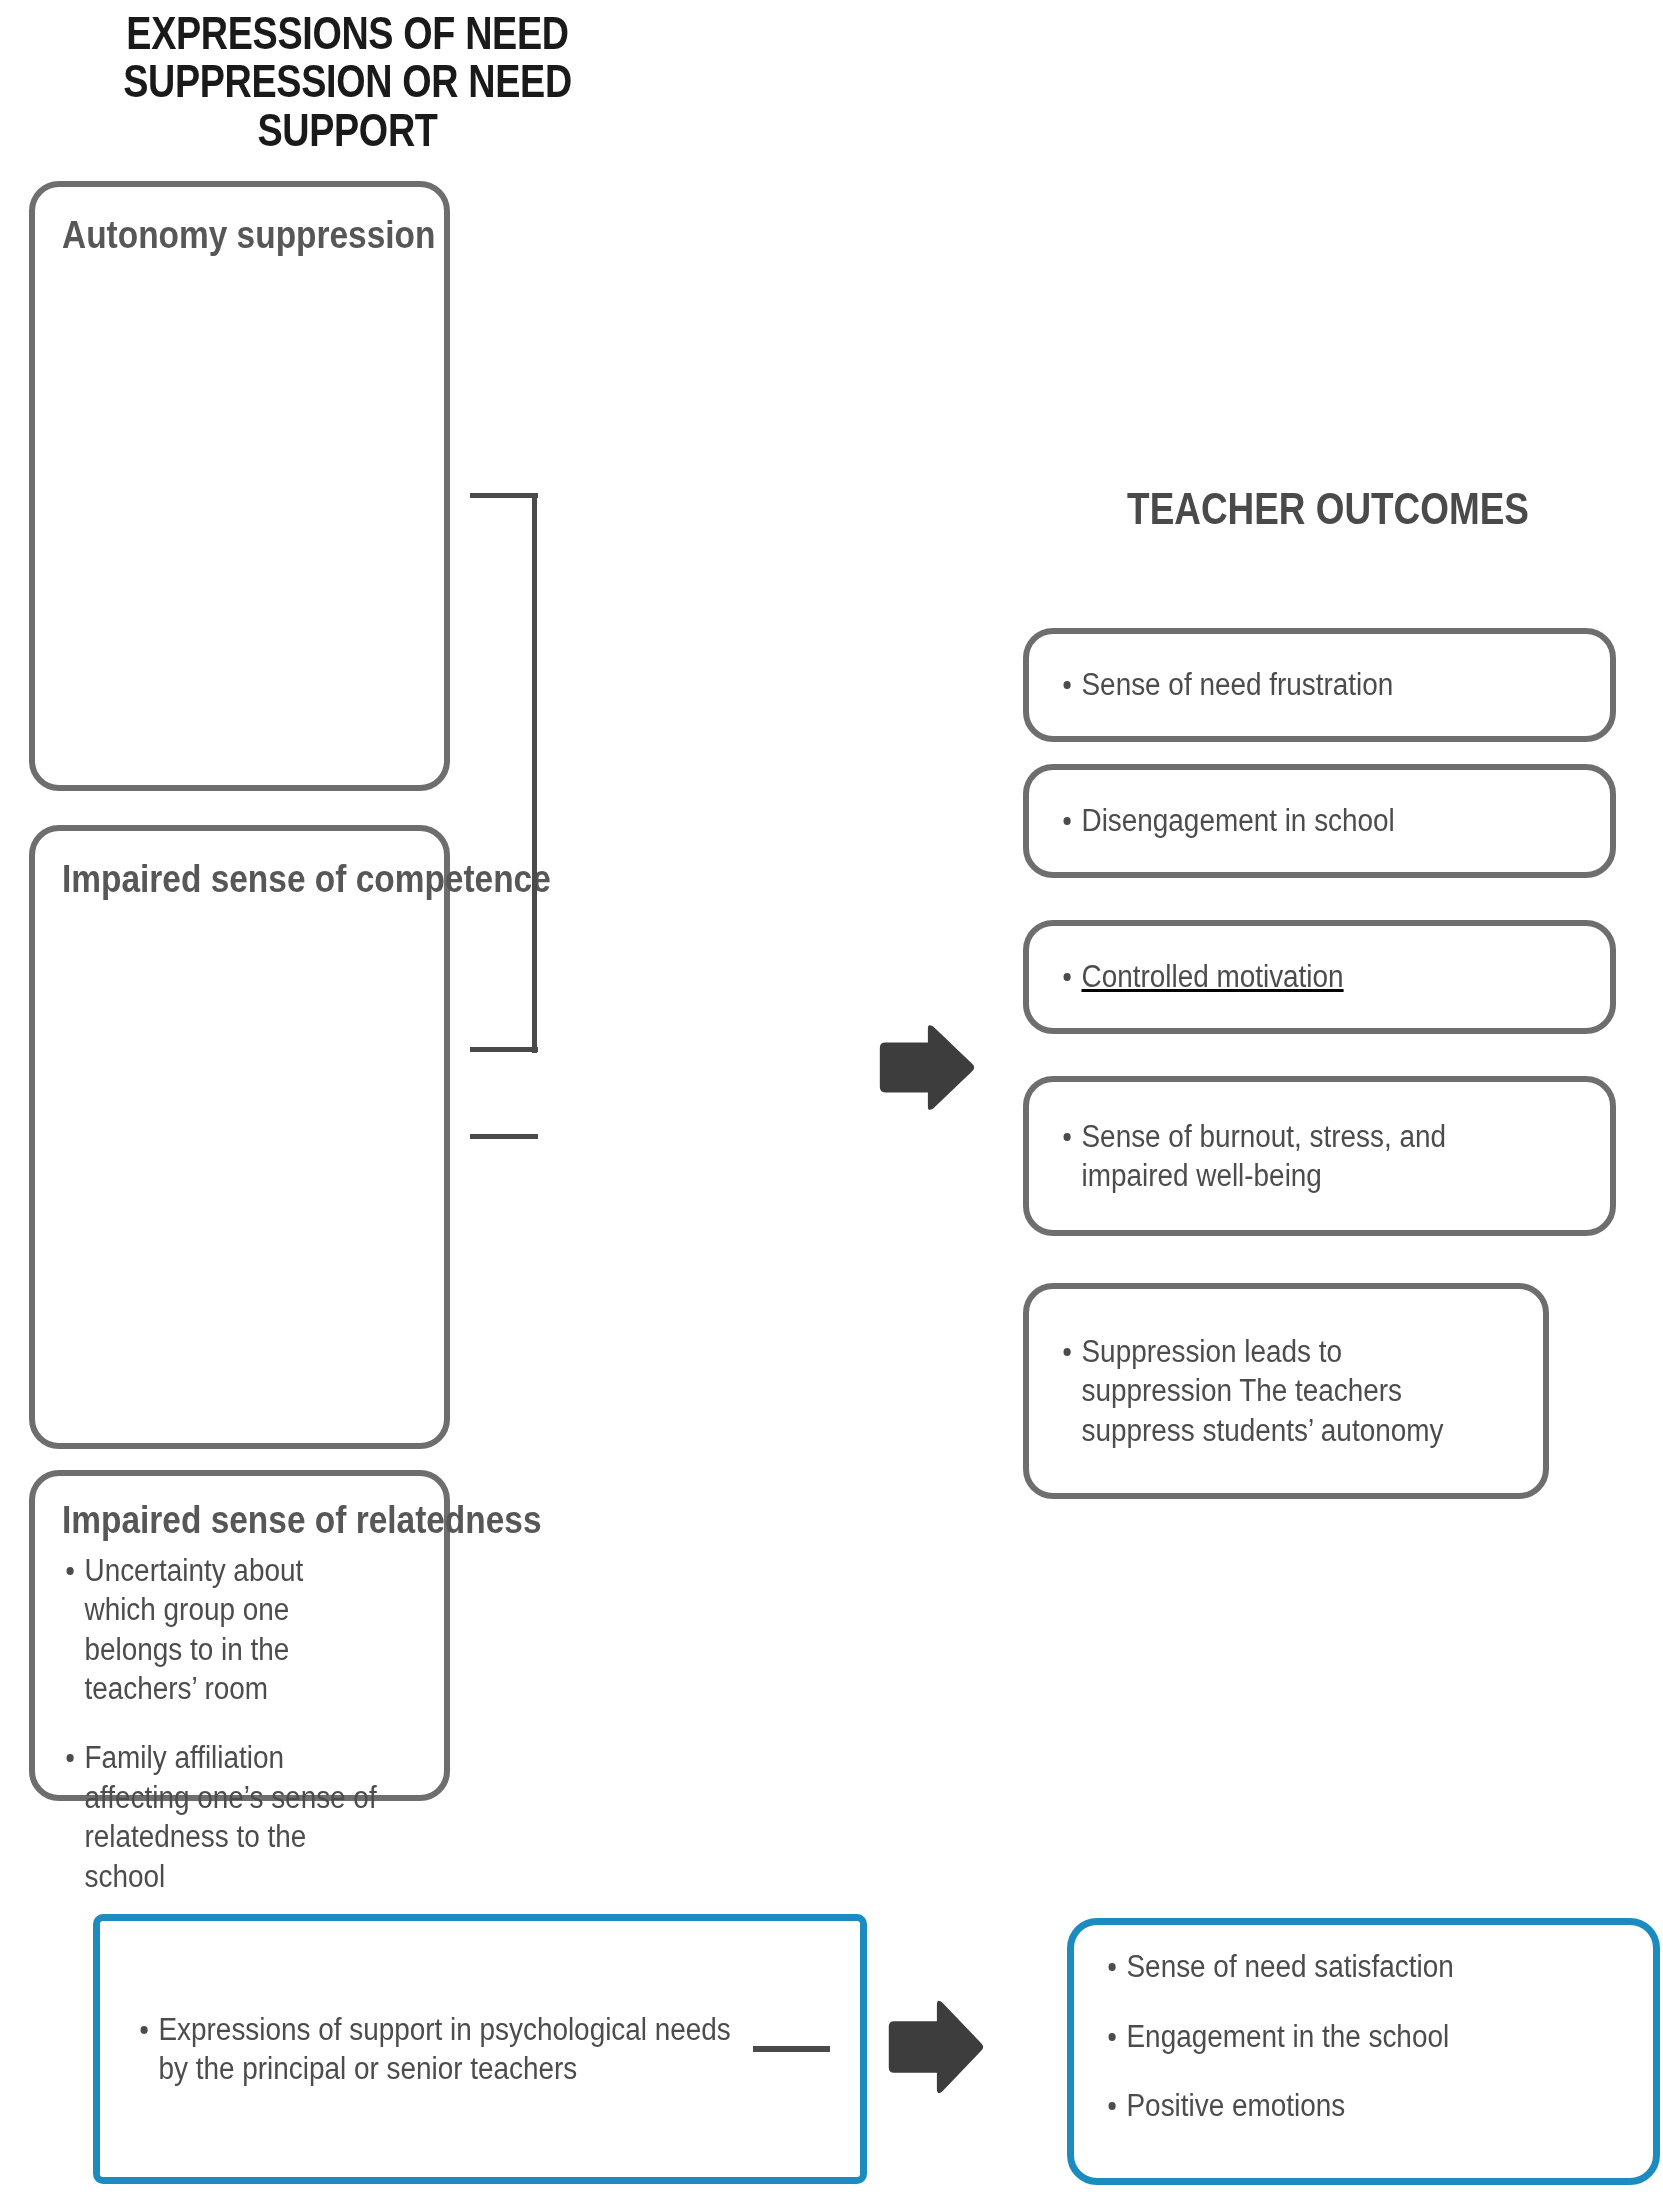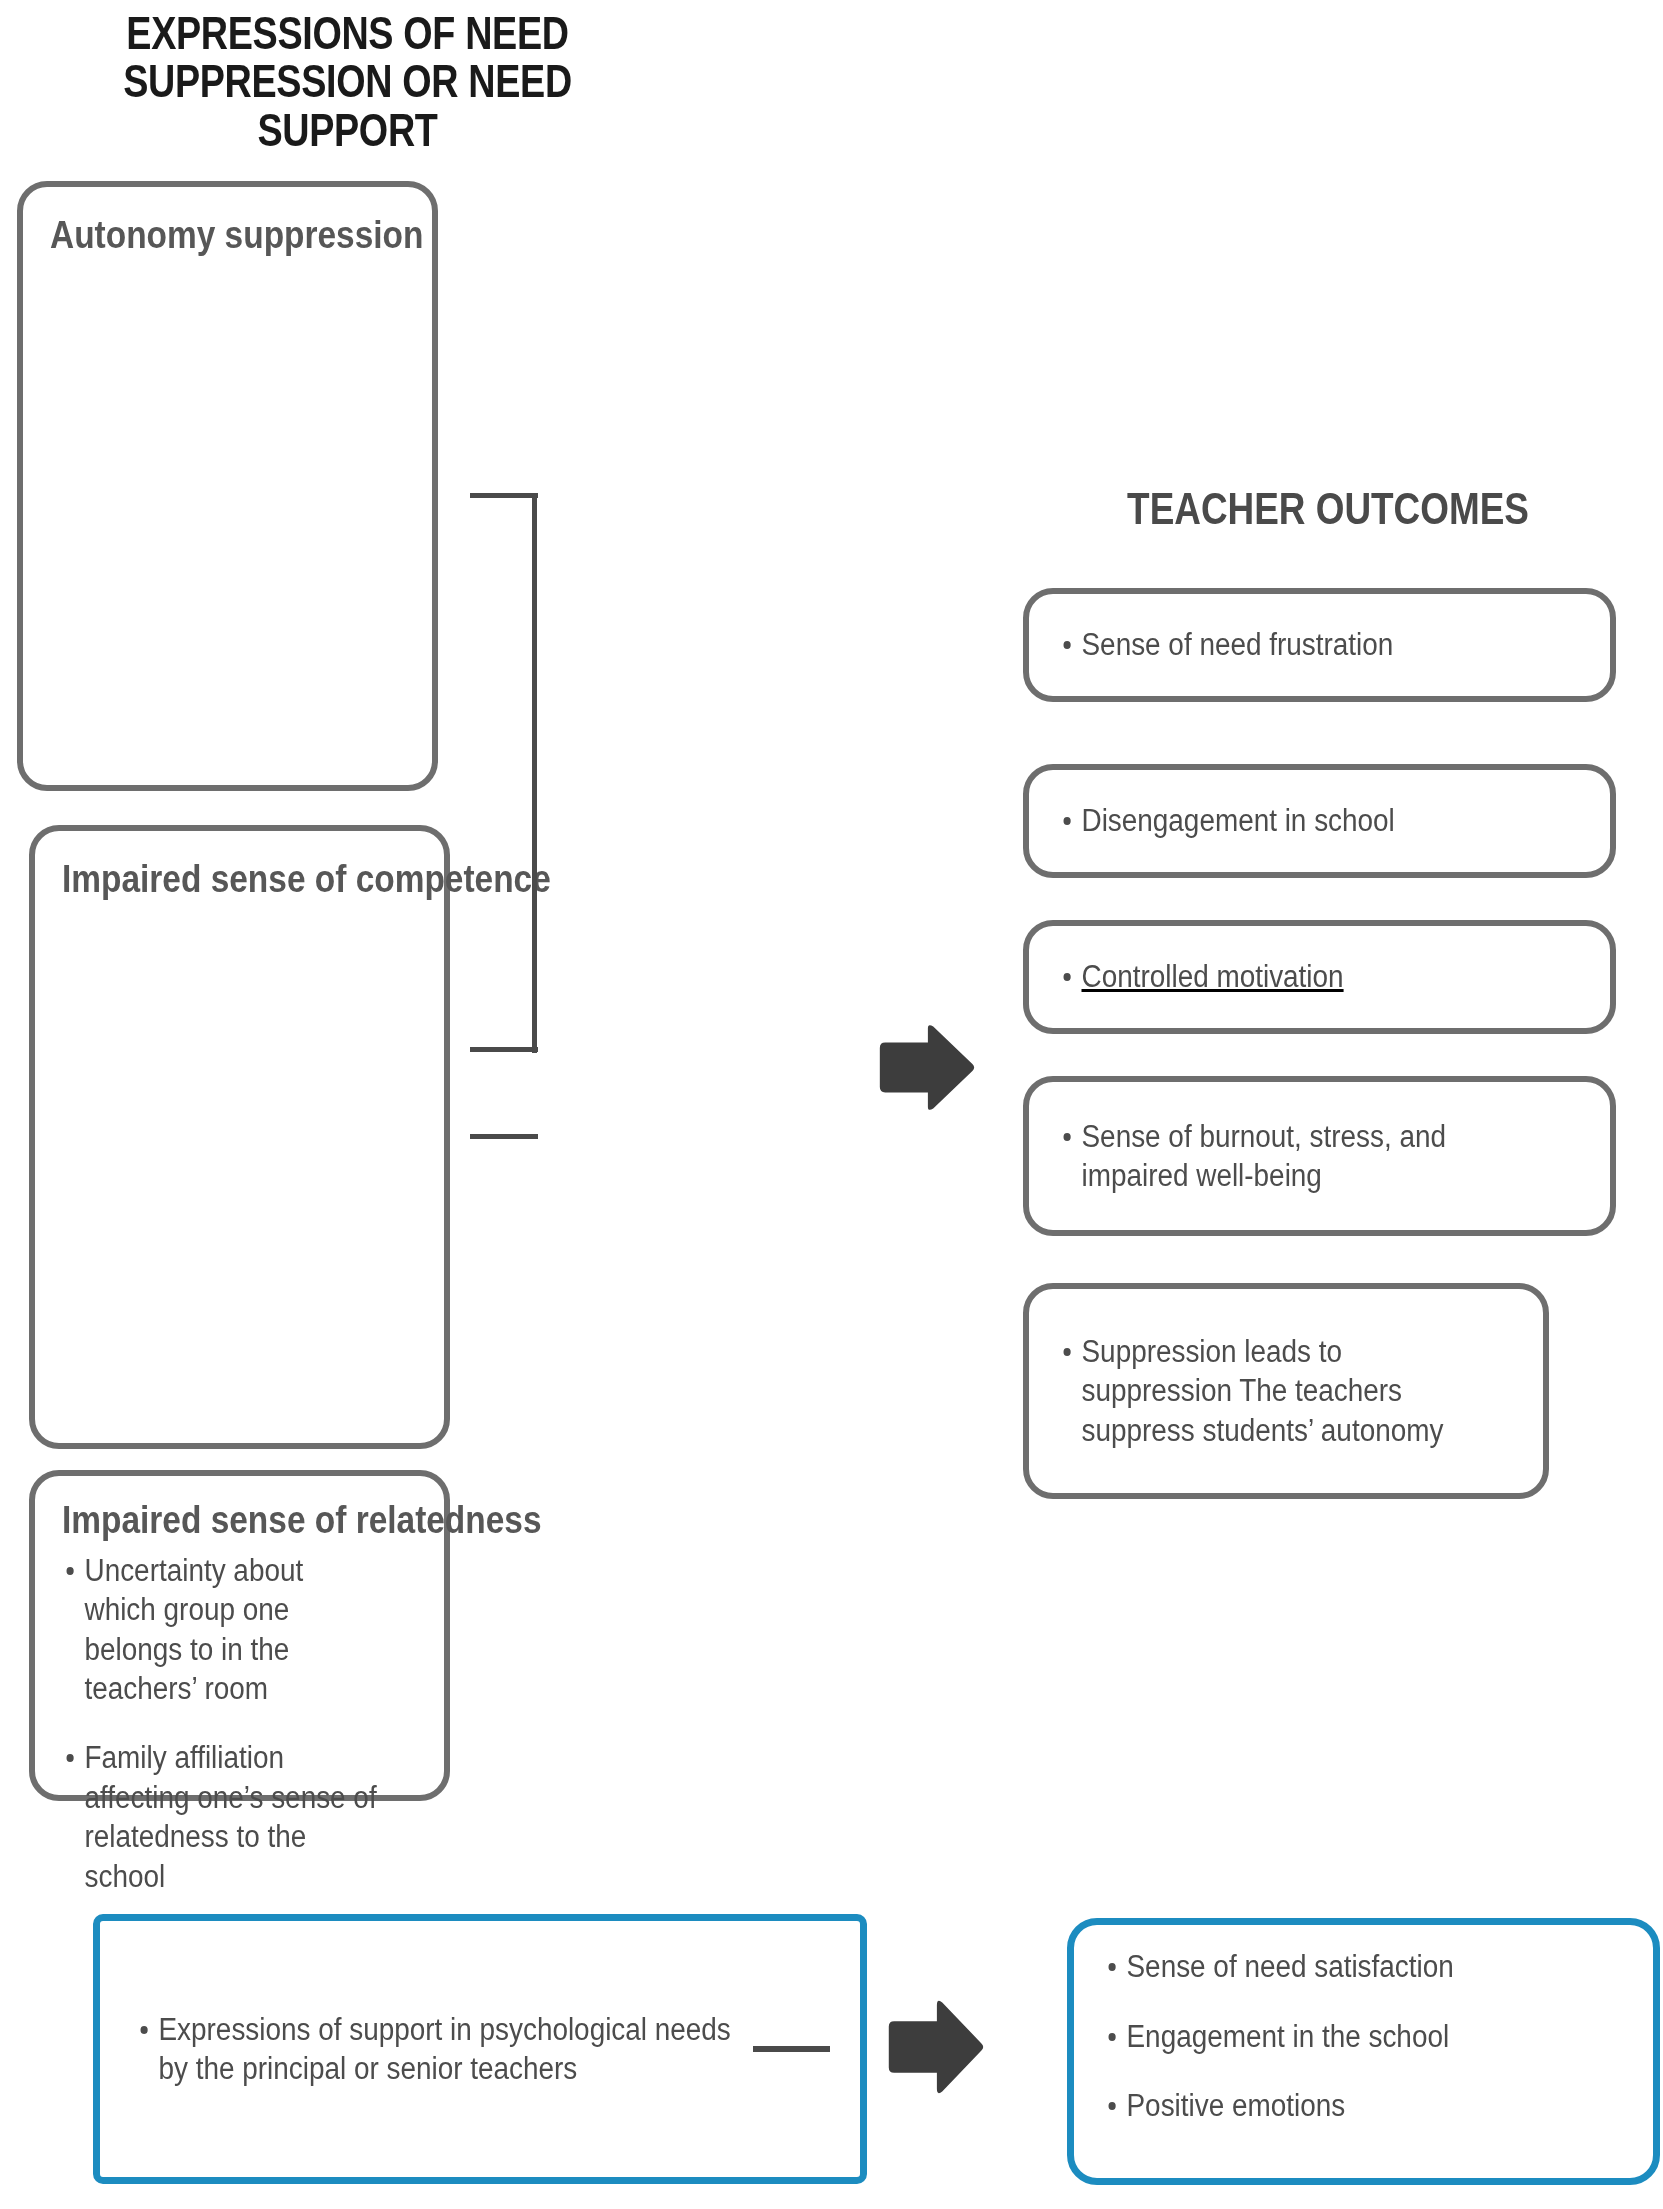--- a/index.html
+++ b/index.html
@@ -124,21 +124,21 @@
 </head>
 <body>
 
 <div class="heading-left">
   <span>EXPRESSIONS OF NEED</span>
   <span class="line2">SUPPRESSION OR NEED SUPPORT</span>
 </div>
 
 <div class="heading-right">TEACHER OUTCOMES</div>
 
-<div class="box" style="left:17px; top:181px; width:421px; height:610px;">
+<div class="box" style="left:29px; top:181px; width:421px; height:610px;">
   <div class="box-inner">
     <div class="box-title">Autonomy suppression</div>
   </div>
 </div>
 
 <div class="box" style="left:28.5px; top:825px; width:421px; height:624px;">
   <div class="box-inner">
     <div class="box-title">Impaired sense of competence</div>
   </div>
 </div>
@@ -157,21 +157,21 @@
 <div class="bracket-h" style="left:470px; top:493px; width:68px; height:5.3px;"></div>
 <div class="bracket-h" style="left:470px; top:1134px; width:68px; height:5.3px;"></div>
 <div class="bracket-h" style="left:470px; top:1047px; width:68px; height:5.3px;"></div>
 
 <div class="arrow" style="left:878px; top:1023px; width:98px; height:89px;">
   <svg viewBox="0 0 110 100" width="98" height="89">
     <path d="M2 28 Q2 22 8 22 L56 22 L56 6 Q56 0 62 4 L106 46 Q110 50 106 54 L62 96 Q56 100 56 94 L56 78 L8 78 Q2 78 2 72 Z" fill="#3d3d3d"></path>
   </svg>
 </div>
 
-<div class="box" style="left:1023px; top:588px; width:593px; height:114px;">
+<div class="box" style="left:1023px; top:628px; width:593px; height:114px;">
   <div class="box-inner center" style="padding:0 30px;">
     <ul class="bullets">
       <li>Sense of need frustration</li>
     </ul>
   </div>
 </div>
 
 <div class="box" style="left:1023px; top:764px; width:593px; height:114px;">
   <div class="box-inner center" style="padding:0 30px;">
     <ul class="bullets">

